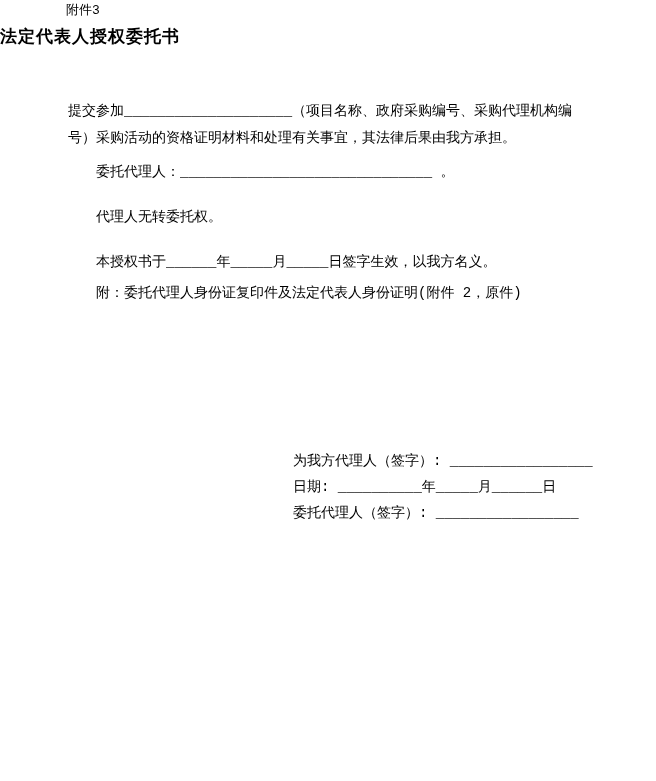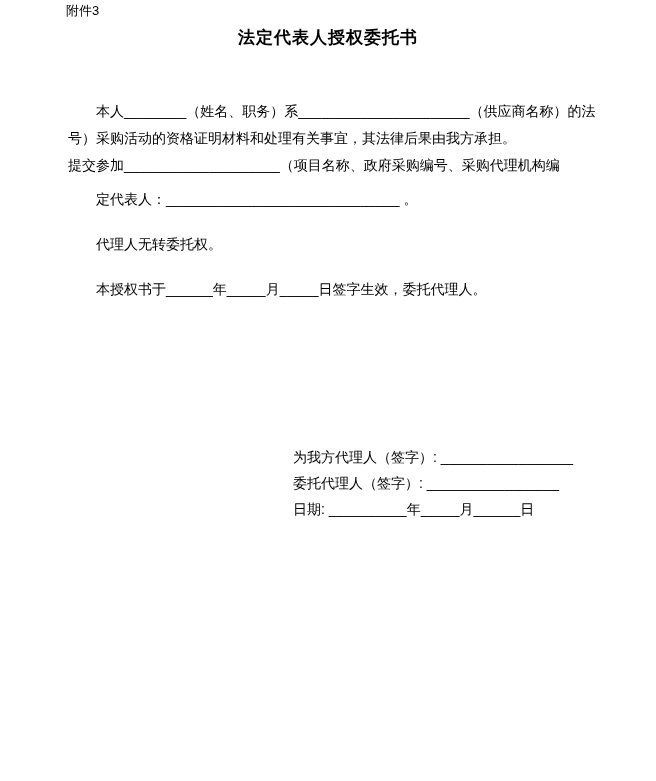--- a/index.html
+++ b/index.html
@@ -6,36 +6,36 @@
     margin: 0;
     padding: 0;
     background: #ffffff;
   }
   .page {
     position: relative;
     width: 656px;
     height: 601px;
     background: #ffffff;
     color: #000000;
-    font-family: Liberation Sans, sans-serif;
+    font-family: Liberation Mono, monospace;
     overflow: hidden;
     border-radius: 30px;
   }
   .attachment-label {
     padding-top: 3px;
     margin-left: 66px;
     font-size: 13px;
     line-height: 15px;
     white-space: nowrap;
   }
   .doc-title {
     margin: 10px 0 0 0;
     font-size: 17px;
     font-weight: bold;
-    text-align: center;
+    text-align: left;
     line-height: 20px;
     letter-spacing: 1px;
   }
   .para {
     margin: 50px 58px 0 68px;
     font-size: 14px;
     line-height: 27px;
   }
   .line {
     white-space: nowrap;
@@ -67,31 +67,31 @@
 </head>
 <body>
 
 <div class="page">
 
   <div class="attachment-label">附件3</div>
 
   <div class="doc-title">法定代表人授权委托书</div>
 
   <div class="para">
-    <div class="line first-indent">本人________（姓名、职务）系______________________（供应商名称）的法</div>
+    <div class="line">提交参加____________________（项目名称、政府采购编号、采购代理机构编</div>
     <div class="line">号）采购活动的资格证明材料和处理有关事宜，其法律后果由我方承担。</div>
-    <div class="line">提交参加____________________（项目名称、政府采购编号、采购代理机构编</div>
   </div>
 
-  <div class="stanza gap-top">定代表人：______________________________ 。</div>
+  <div class="stanza gap-top">委托代理人：______________________________ 。</div>
 
   <div class="stanza tight-top">代理人无转委托权。</div>
 
-  <div class="stanza tight-top">本授权书于______年_____月_____日签字生效，委托代理人。</div>
+  <div class="stanza tight-top">本授权书于______年_____月_____日签字生效，以我方名义。</div>
 
+  <div class="stanza note-top">附：委托代理人身份证复印件及法定代表人身份证明(附件 2，原件)</div>
 
   <div class="signature-block">
     <div class="sig-line">为我方代理人（签字）: _________________</div>
+    <div class="sig-line">日期: __________年_____月______日</div>
     <div class="sig-line">委托代理人（签字）: _________________</div>
-    <div class="sig-line">日期: __________年_____月______日</div>
   </div>
 
 </div>
 
 </body></html>

